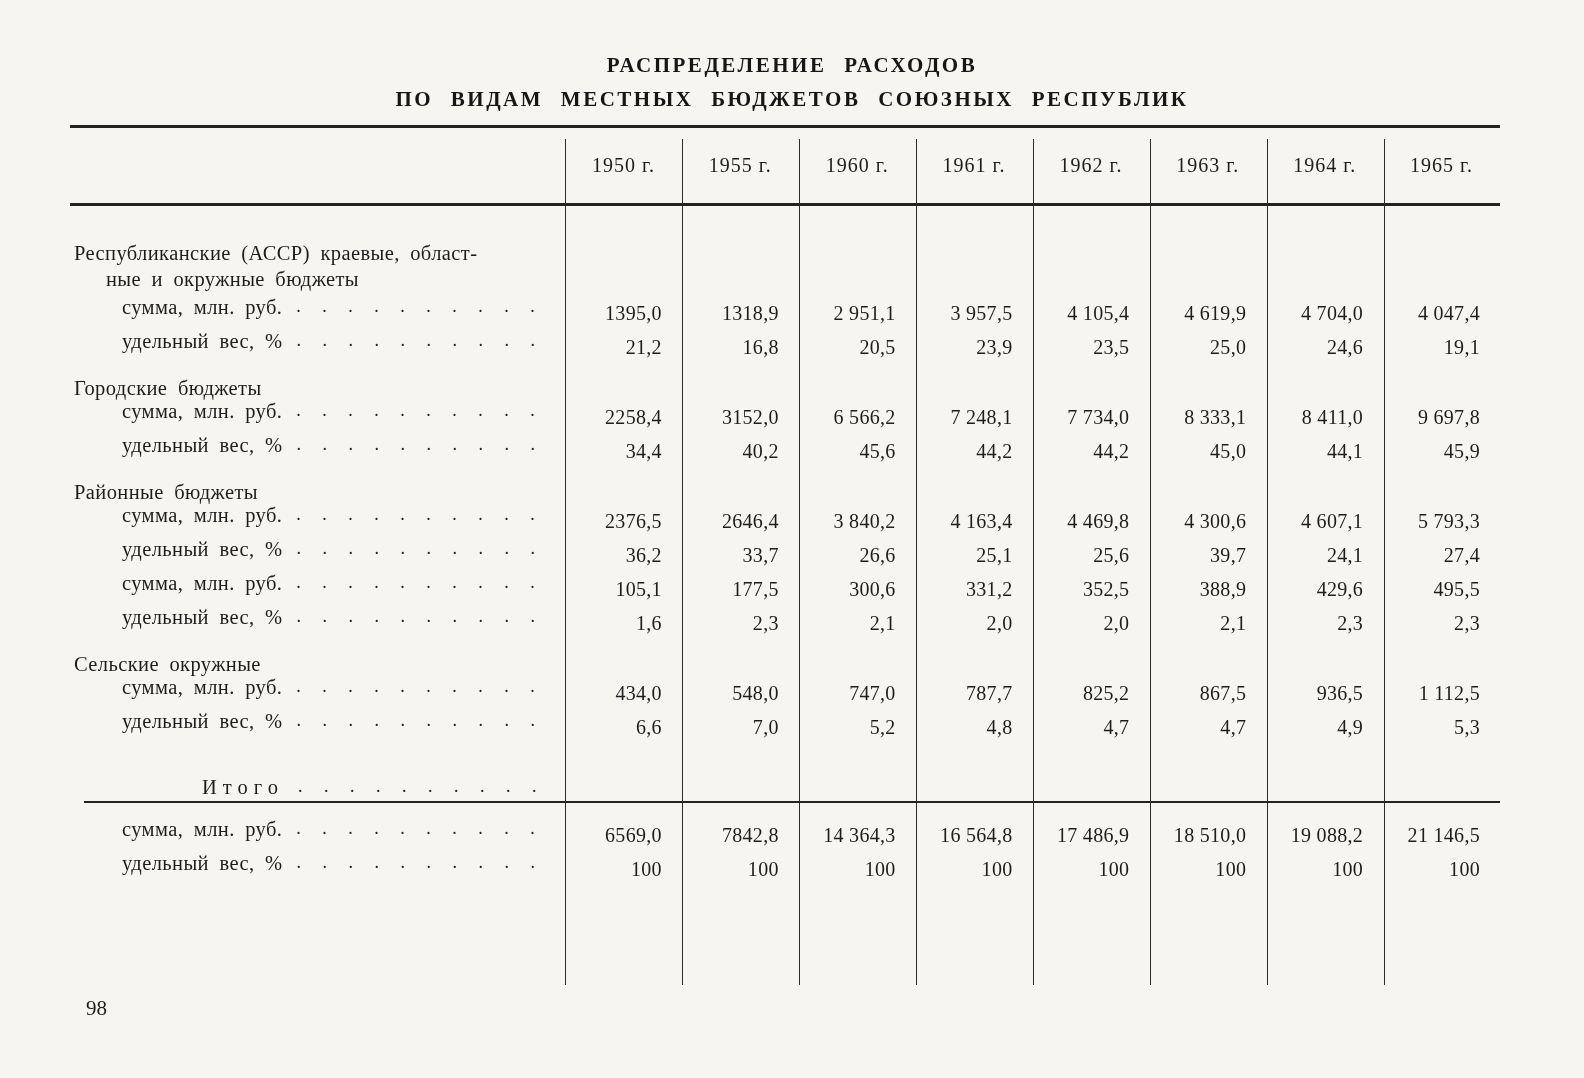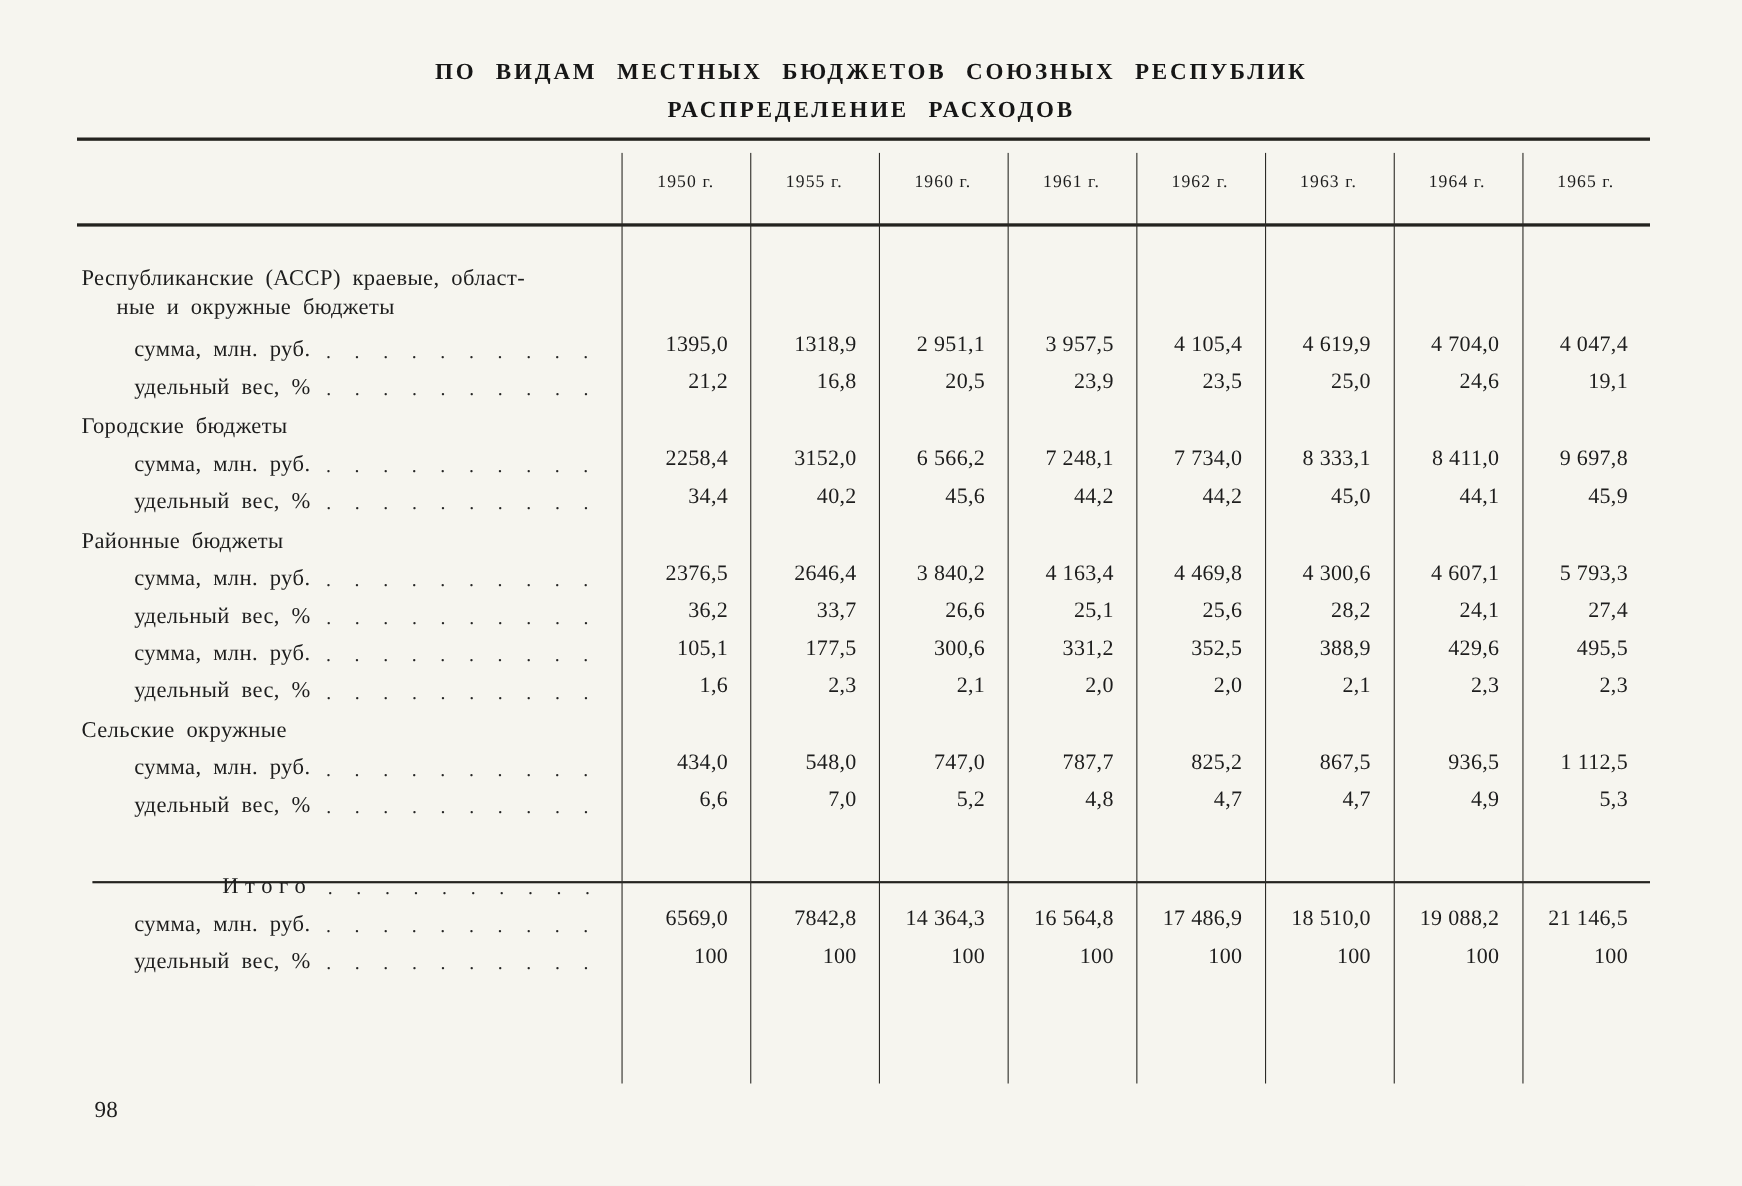--- a/index.html
+++ b/index.html
@@ -56,21 +56,21 @@
   .grid{
     display:grid;
     grid-template-columns:495px repeat(8,1fr);
     width:1430px;
   }
   .year-header{
     position:absolute;left:0;top:3px;height:75px;
   }
   .year-cell{
     display:flex;align-items:center;justify-content:center;
-    font-size:16px;
+    font-size:20px;
     letter-spacing:1px;
   }
   .body{
     position:absolute;left:0;top:81px;width:1430px;
   }
   .spacer{height:30px;}
   .sect-title{
     font-size:20.5px;
     letter-spacing:0.4px;
     word-spacing:5px;
@@ -78,21 +78,21 @@
     height:36px;
     display:flex;align-items:flex-end;
   }
   .sect-title.two-line{
     height:56px;display:block;padding-top:4px;
   }
   .sect-title .tl2{display:block;padding-left:32px;line-height:26px;}
   .sect-title .tl1{display:block;line-height:26px;}
   .row{height:34px;}
   .row .lab{
-    display:flex;align-items:flex-end;
+    display:flex;align-items:flex-start;
     font-size:20.5px;
     letter-spacing:0.4px;
     word-spacing:5px;
     padding-left:52px;
     white-space:nowrap;
     overflow:hidden;
   }
   .dots{
     margin-left:14px;
     letter-spacing:6px;
@@ -117,22 +117,22 @@
     position:absolute;left:86px;top:996px;
     font-size:21px;
   }
 </style>
 </head>
 <body>
 
 <div class="page">
 
   <div class="title-block">
+    <div class="title-line">РАСПРЕДЕЛЕНИЕ РАСХОДОВ</div>
     <div class="title-line">ПО ВИДАМ МЕСТНЫХ БЮДЖЕТОВ СОЮЗНЫХ РЕСПУБЛИК</div>
-    <div class="title-line">РАСПРЕДЕЛЕНИЕ РАСХОДОВ</div>
   </div>
 
   <div class="table-wrap">
     <div class="top-rule"></div>
     <div class="header-rule"></div>
     <div class="mid-rule"></div>
 
     <div class="vline v0"></div>
     <div class="vline v1"></div>
     <div class="vline v2"></div>
@@ -238,21 +238,21 @@
       <div class="grid row">
         <div class="lab">
           <span>удельный вес, %</span>
           <span class="dots">. . . . . . . . . .</span>
         </div>
         <div class="num">36,2</div>
         <div class="num">33,7</div>
         <div class="num">26,6</div>
         <div class="num">25,1</div>
         <div class="num">25,6</div>
-        <div class="num">28,2</div>
+        <div class="num">39,7</div>
         <div class="num">24,1</div>
         <div class="num">27,4</div>
       </div>
 
       <div class="grid row">
         <div class="lab">
           <span>сумма, млн. руб.</span>
           <span class="dots">. . . . . . . . . .</span>
         </div>
         <div class="num">105,1</div>

